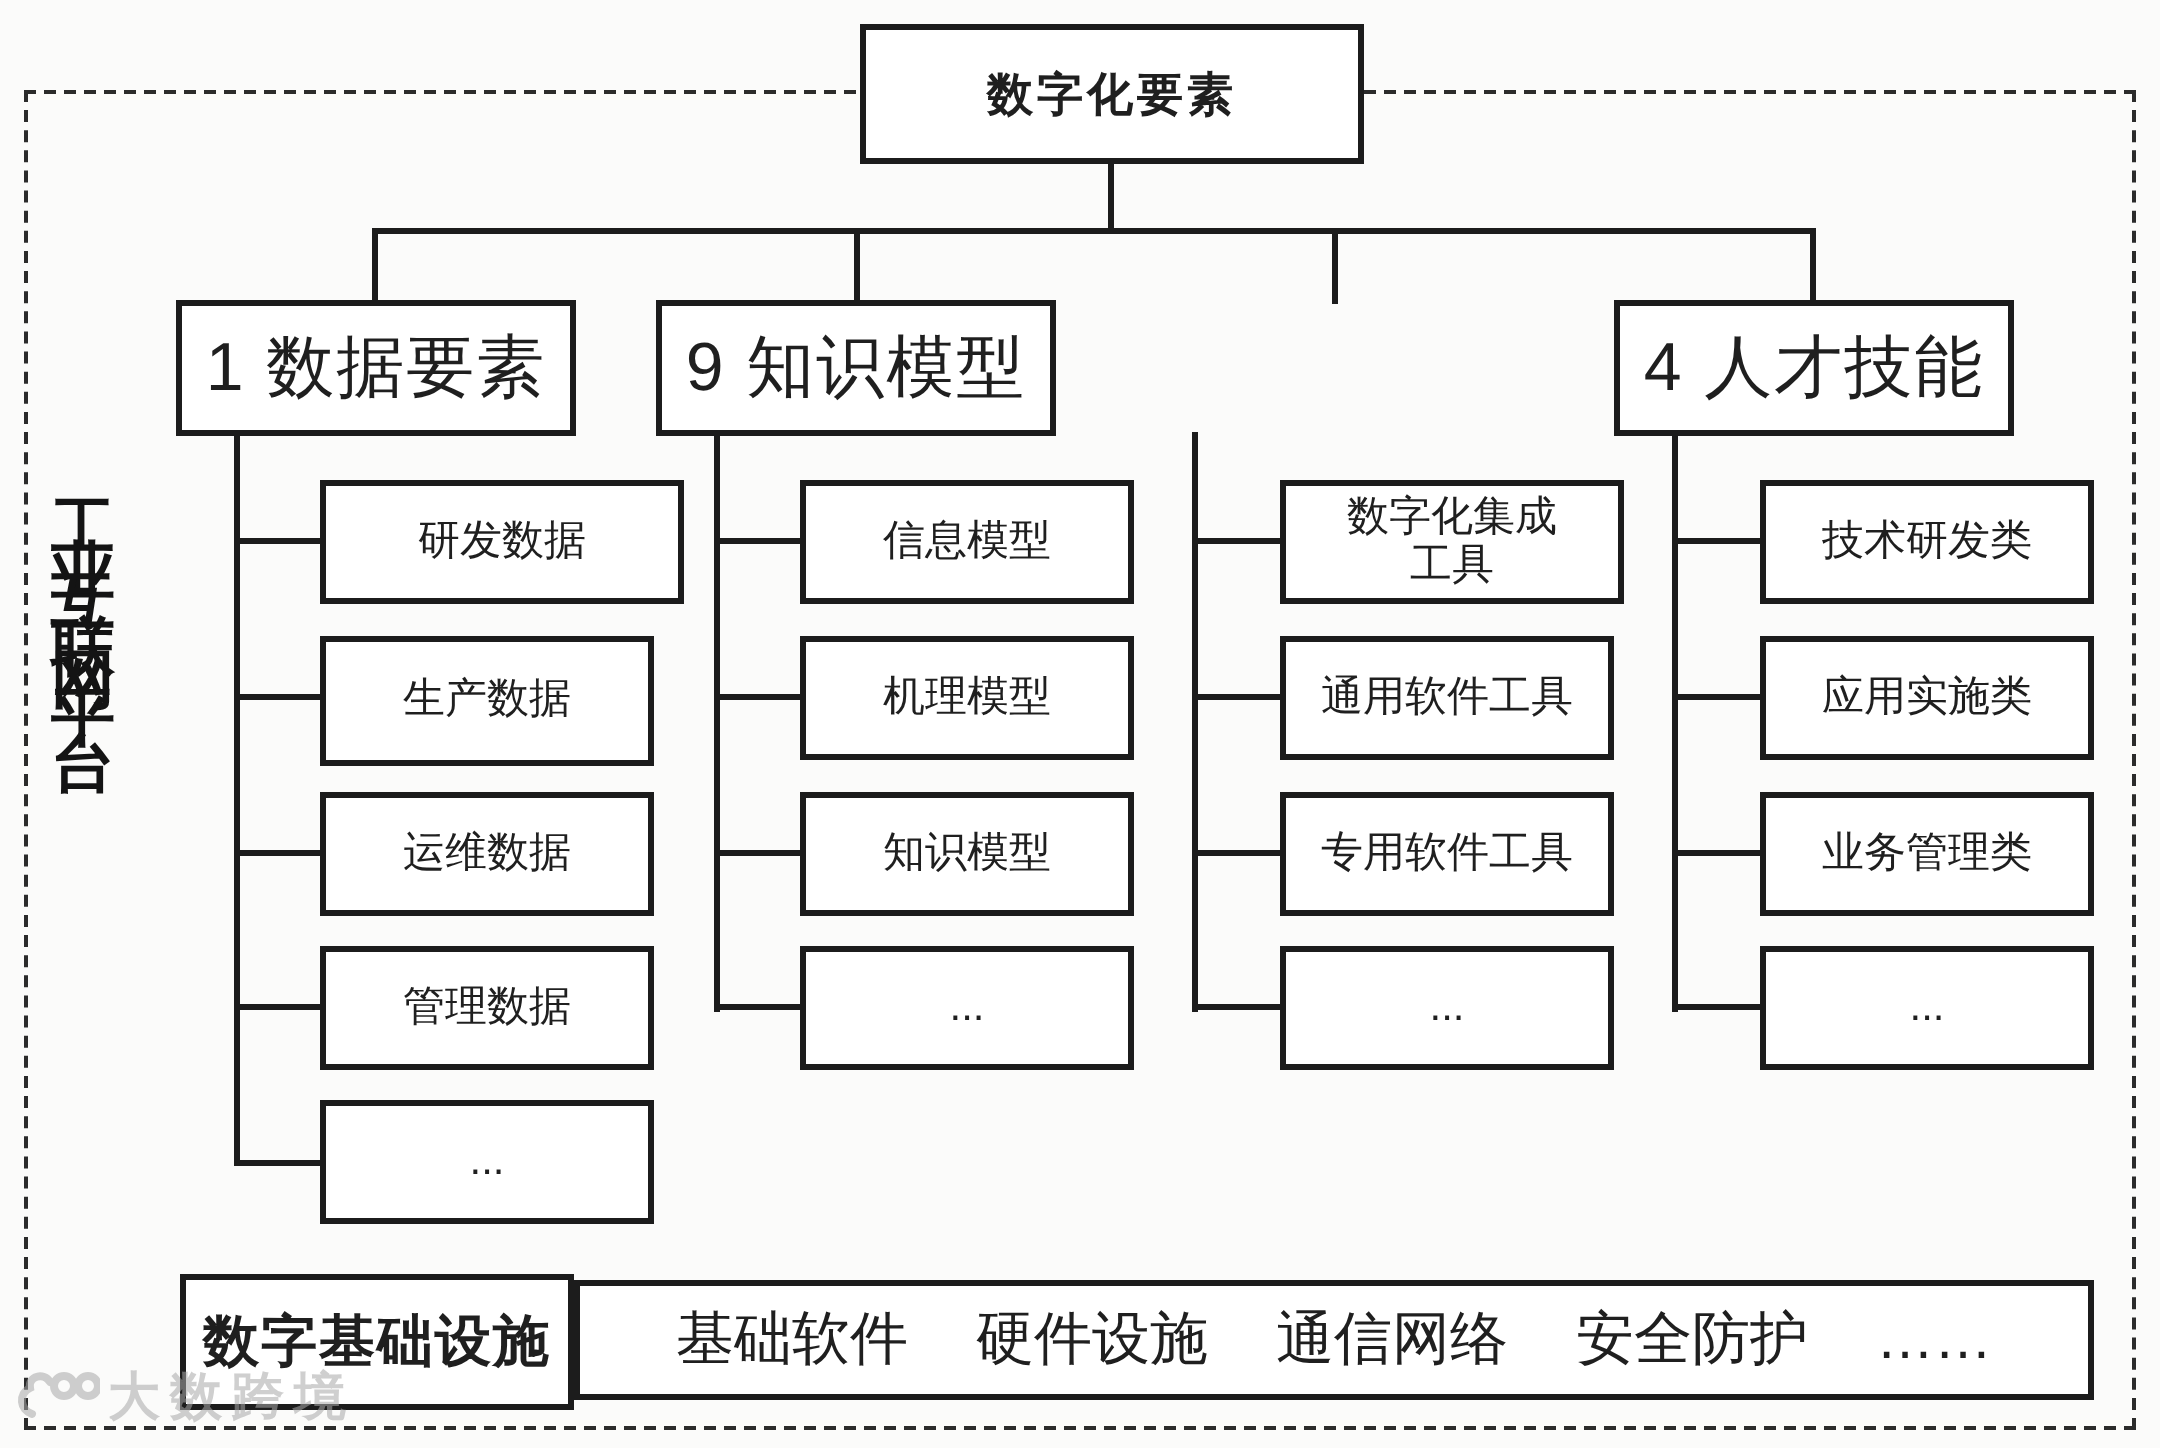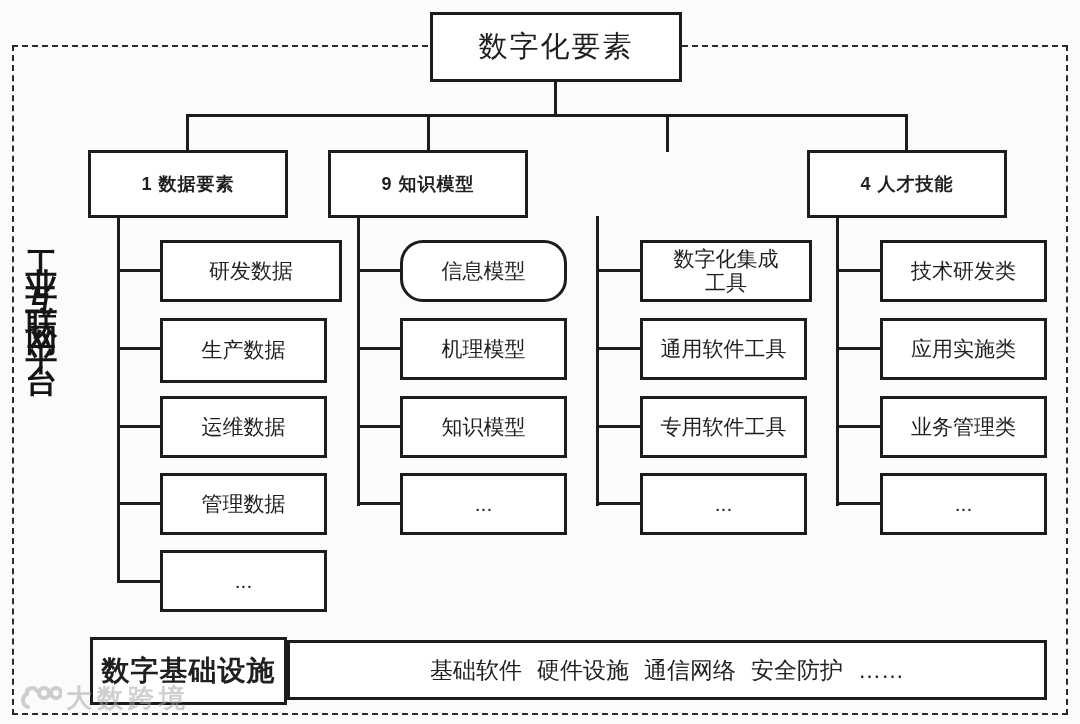--- a/index.html
+++ b/index.html
@@ -30,60 +30,60 @@
     background:#ffffff;
     border:3px solid #1c1c1c;
     display:flex;
     align-items:center;
     justify-content:center;
     text-align:center;
     box-sizing:border-box;
     z-index:3;
   }
   .root-box{
-    font-size:29px;
-    font-weight:400;
+    font-size:23px;
+    font-weight:700;
     letter-spacing:2px;
   }
   .branch-box{
-    font-size:18px;
-    font-weight:700;
+    font-size:34px;
+    font-weight:400;
     letter-spacing:1px;
   }
   .child-box{
     font-size:21px;
     font-weight:400;
     white-space:pre-line;
     line-height:1.15;
   }
   .foundation-label-box{
     font-size:28px;
     font-weight:600;
     letter-spacing:1px;
     z-index:4;
   }
   .foundation-items-box{
-    font-size:23px;
+    font-size:29px;
     font-weight:400;
-    gap:15px;
+    gap:34px;
   }
   .platform-label{
     position:absolute;
     left:20px;top:224px;
     writing-mode:vertical-rl;
     text-orientation:upright;
     font-size:32px;
     font-weight:600;
     letter-spacing:19px;
     color:#141414;
     z-index:3;
   }
   .watermark{
     position:absolute;
-    left:18px;top:681px;
+    left:6px;top:681px;
     display:flex;
     align-items:center;
     gap:4px;
     opacity:0.55;
     z-index:5;
   }
   .watermark-text{
     font-size:26px;
     font-weight:700;
     letter-spacing:5px;
@@ -135,21 +135,21 @@
   <div class="box branch-box" style="left:88px;top:150px;width:200px;height:68px;">1 数据要素</div>
   <div class="box branch-box" style="left:328px;top:150px;width:200px;height:68px;">9 知识模型</div>
   <div class="box branch-box" style="left:807px;top:150px;width:200px;height:68px;">4 人才技能</div>
 
   <div class="box child-box" style="left:160px;top:240px;width:182px;height:62px;">研发数据</div>
   <div class="box child-box" style="left:160px;top:318px;width:167px;height:65px;">生产数据</div>
   <div class="box child-box" style="left:160px;top:396px;width:167px;height:62px;">运维数据</div>
   <div class="box child-box" style="left:160px;top:473px;width:167px;height:62px;">管理数据</div>
   <div class="box child-box" style="left:160px;top:550px;width:167px;height:62px;">...</div>
 
-  <div class="box child-box" style="left:400px;top:240px;width:167px;height:62px;border-radius:23px;">信息模型</div>
+  <div class="box child-box" style="left:400px;top:240px;width:167px;height:62px;">信息模型</div>
   <div class="box child-box" style="left:400px;top:318px;width:167px;height:62px;">机理模型</div>
   <div class="box child-box" style="left:400px;top:396px;width:167px;height:62px;">知识模型</div>
   <div class="box child-box" style="left:400px;top:473px;width:167px;height:62px;">...</div>
 
   <div class="box child-box" style="left:640px;top:240px;width:172px;height:62px;">数字化集成
 工具</div>
   <div class="box child-box" style="left:640px;top:318px;width:167px;height:62px;">通用软件工具</div>
   <div class="box child-box" style="left:640px;top:396px;width:167px;height:62px;">专用软件工具</div>
   <div class="box child-box" style="left:640px;top:473px;width:167px;height:62px;">...</div>
 

